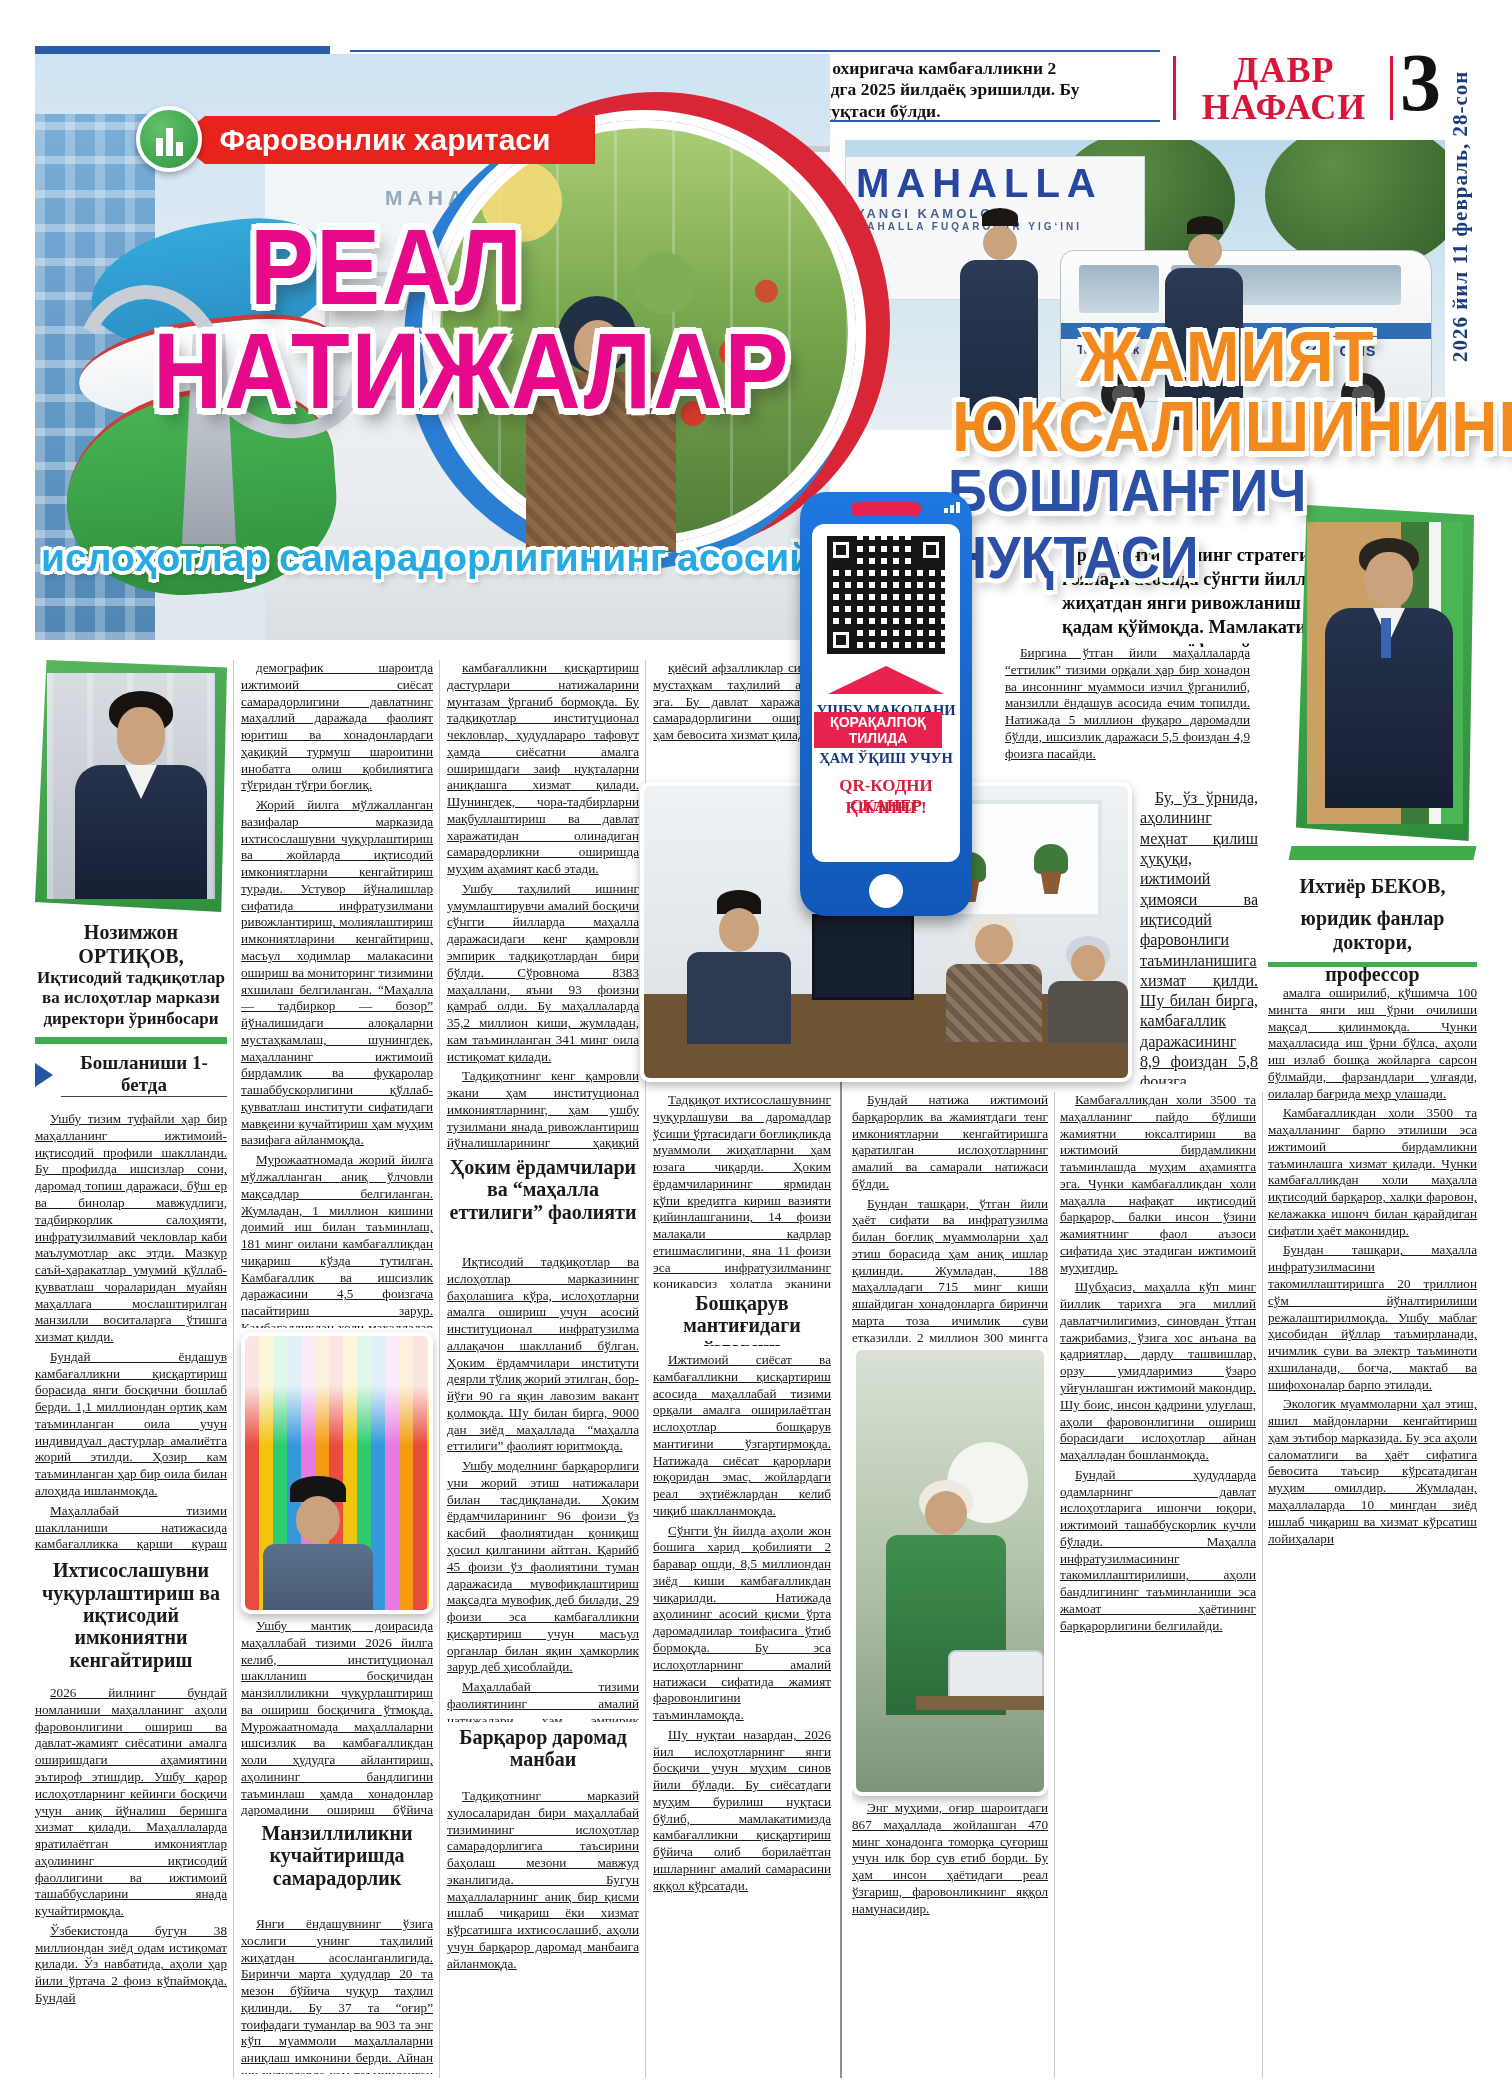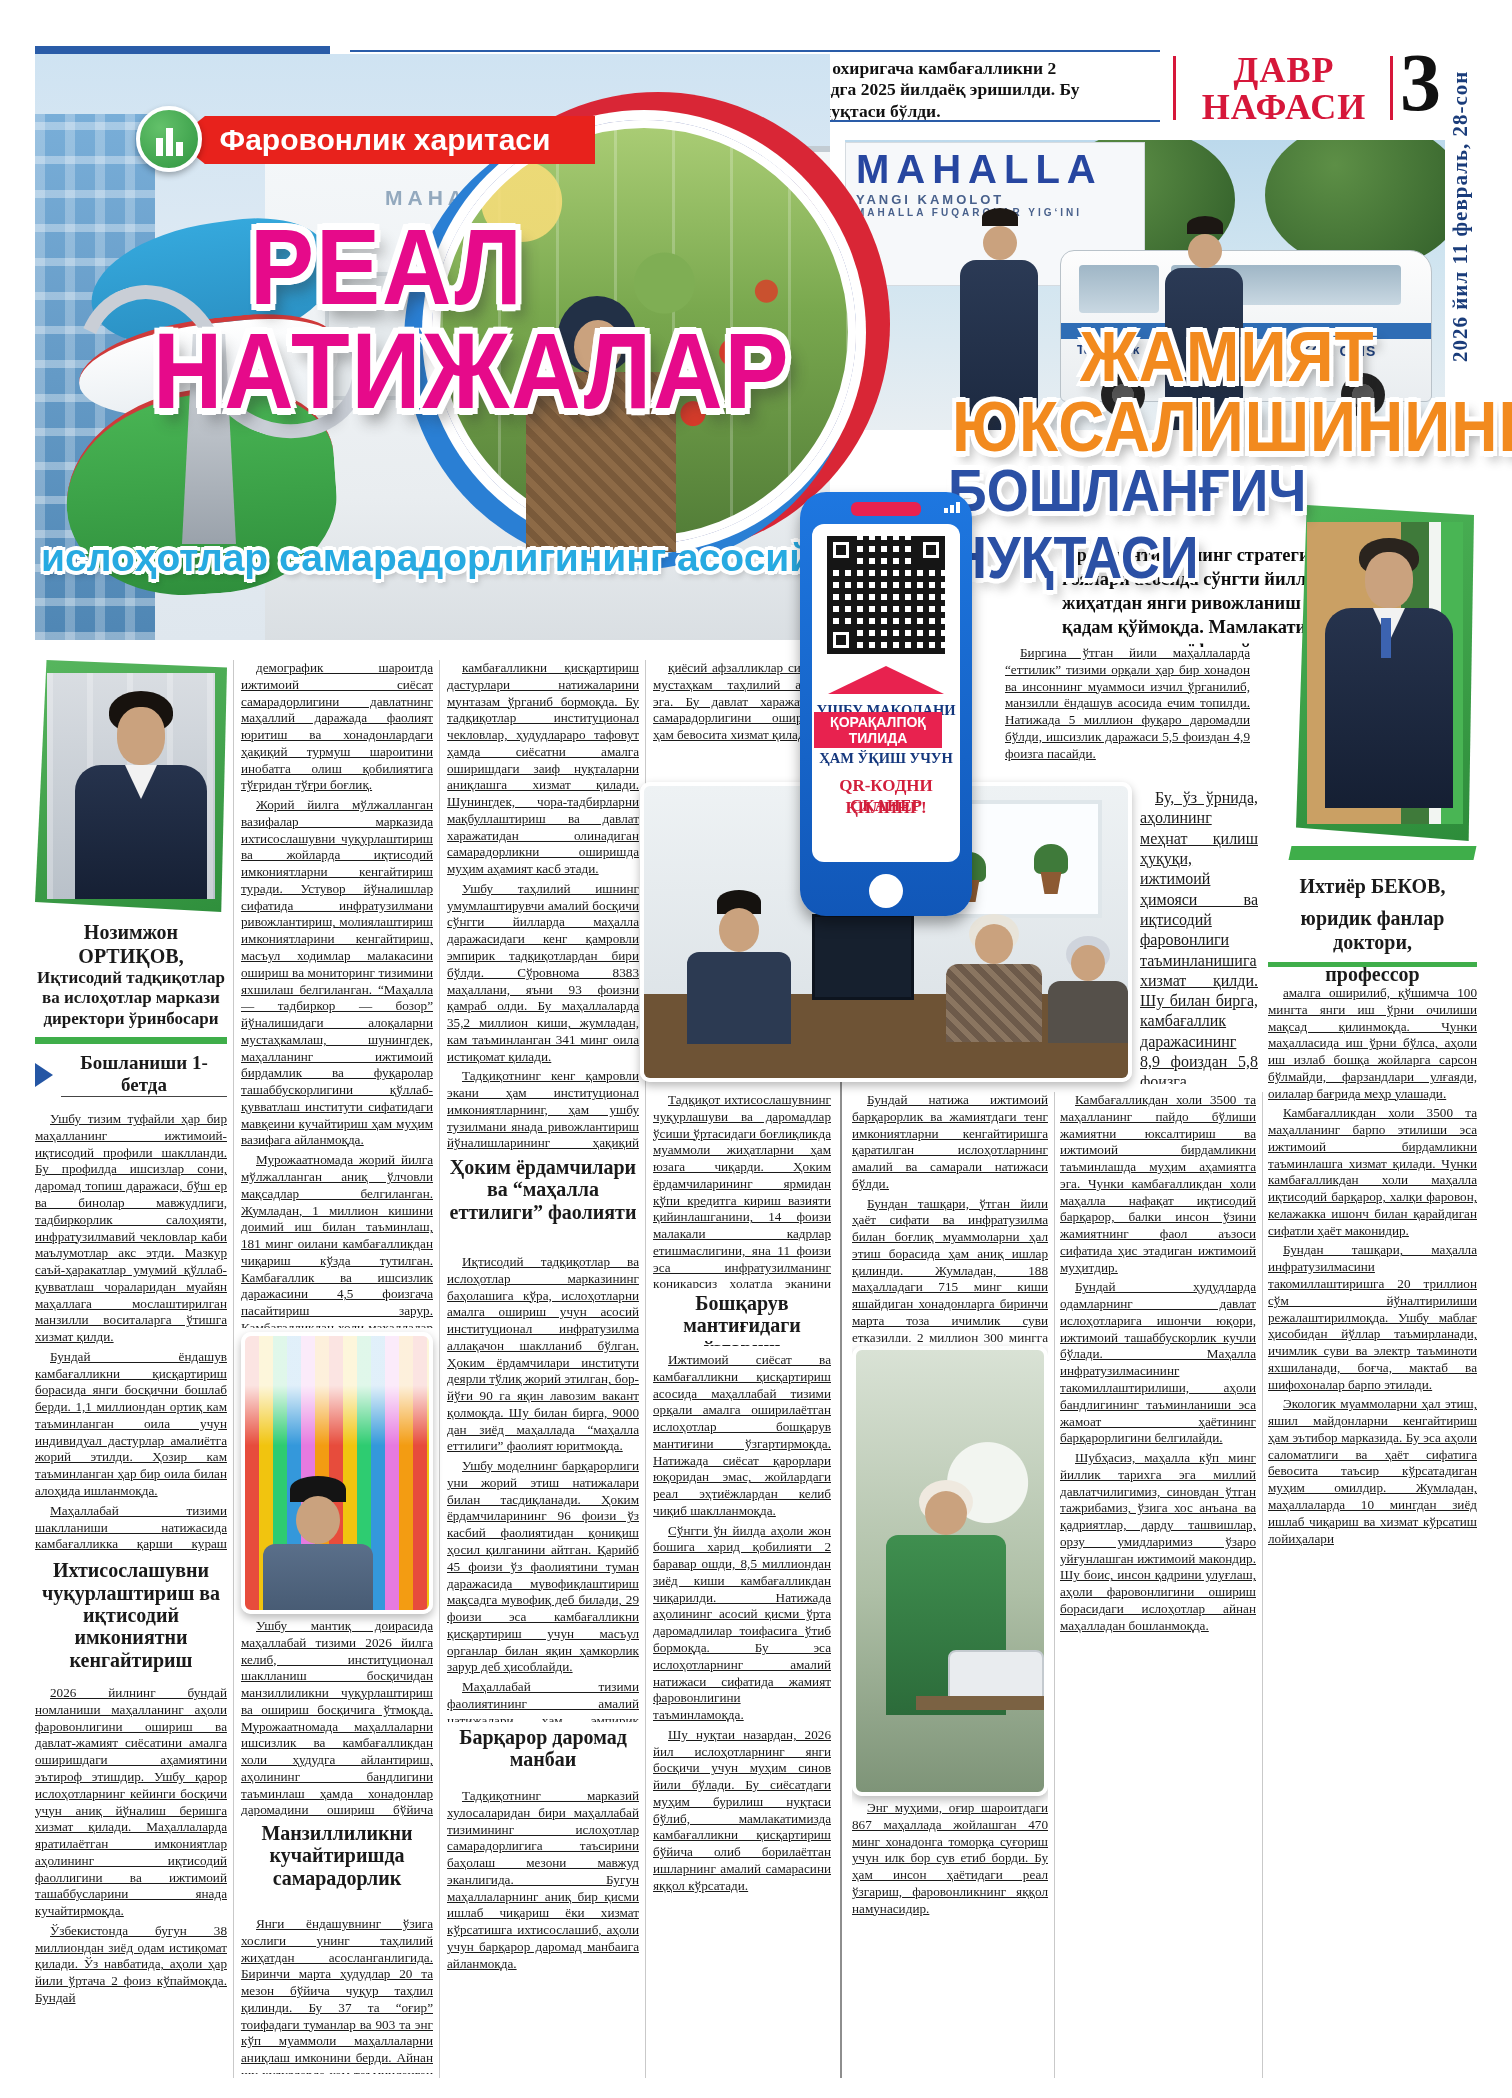--- a/index.html
+++ b/index.html
@@ -230,21 +230,21 @@
       <div class="abs qr-l1" style="left:0;top:226px;width:148px">ҲАМ ЎҚИШ УЧУН</div>
       <div class="abs qr-l4" style="left:0;top:252px;width:148px">QR-КОДНИ СКАНЕР</div>
       <div class="abs qr-l4" style="left:0;top:274px;width:148px">ҚИЛИНГ!</div>
     </div>
     <div class="abs homebtn" style="left:69px;top:382px;width:34px;height:34px"></div>
   </div>
 
   <div id="hero-right" class="abs" style="left:845px;top:140px;width:600px;height:290px">
     <div class="abs tree" style="left:210px;top:-10px;width:180px;height:140px"></div>
     <div class="abs tree" style="left:420px;top:-20px;width:200px;height:150px"></div>
-    <div class="abs" style="left:0;top:2px;width:300px;height:144px;background:#f6f8fa;border:1px solid #d5dbe0;padding:4px 10px;box-sizing:border-box">
+    <div class="abs" style="left:0;top:16px;width:300px;height:144px;background:#f6f8fa;border:1px solid #d5dbe0;padding:4px 10px;box-sizing:border-box">
       <div class="sign-mahalla">MAHALLA</div>
       <div class="sign-sub">YANGI KAMOLOT</div>
       <div class="sign-sub" style="font-size:10px">MAHALLA FUQAROLAR YIGʻINI</div>
     </div>
     <div class="van abs" style="left:215px;top:110px;width:370px;height:150px">
       <div class="win abs" style="left:18px;top:14px;width:80px;height:48px"></div>
       <div class="win abs" style="left:110px;top:14px;width:230px;height:40px"></div>
       <div class="stripe abs" style="left:0;top:72px;width:370px;height:16px"></div>
       <div class="van-brand abs" style="left:16px;top:92px">TuronBank</div>
       <div class="van-num abs" style="left:120px;top:92px">1220</div>
@@ -425,22 +425,22 @@
       <div class="abs" style="left:92px;top:300px;width:92px;height:46px;background:#e9ecef;border-radius:8px 8px 0 0;border:2px solid #c4cacf"></div>
       <div class="abs" style="left:60px;top:346px;width:136px;height:14px;background:#7b6243"></div>
     </div>
     <div class="colblock" style="height:272px">
         <p>Энг муҳими, оғир шароитдаги 867 маҳаллада жойлашган 470 минг хонадонга томорқа суғориш учун илк бор сув етиб борди. Бу ҳам инсон ҳаётидаги реал ўзгариш, фаровонликнинг яққол намунасидир.</p>
       </div>
   </div>
 
   <div class="abs colblock" style="left:1060px;top:1092px;width:196px;height:986px">
       <p>Камбағалликдан холи 3500 та маҳалланинг пайдо бўлиши жамиятни юксалтириш ва ижтимоий бирдамликни таъминлашда муҳим аҳамиятга эга. Чунки камбағалликдан холи маҳалла нафақат иқтисодий барқарор, балки инсон ўзини жамиятнинг фаол аъзоси сифатида ҳис этадиган ижтимоий муҳитдир.</p>
+      <p>Шубҳасиз, маҳалла кўп минг йиллик тарихга эга миллий давлатчилигимиз, синовдан ўтган тажрибамиз, ўзига хос анъана ва қадриятлар, дарду ташвишлар, орзу умидларимиз ўзаро уйғунлашган ижтимоий макондир. Шу боис, инсон қадрини улуғлаш, аҳоли фаровонлигини ошириш борасидаги ислоҳотлар айнан маҳалладан бошланмоқда.</p>
       <p>Бундай ҳудудларда одамларнинг давлат ислоҳотларига ишончи юқори, ижтимоий ташаббускорлик кучли бўлади. Маҳалла инфратузилмасининг такомиллаштирилиши, аҳоли бандлигининг таъминланиши эса жамоат ҳаётининг барқарорлигини белгилайди.</p>
-      <p>Шубҳасиз, маҳалла кўп минг йиллик тарихга эга миллий давлатчилигимиз, синовдан ўтган тажрибамиз, ўзига хос анъана ва қадриятлар, дарду ташвишлар, орзу умидларимиз ўзаро уйғунлашган ижтимоий макондир. Шу боис, инсон қадрини улуғлаш, аҳоли фаровонлигини ошириш борасидаги ислоҳотлар айнан маҳалладан бошланмоқда.</p>
     </div>
 
   <div class="abs colblock" style="left:1268px;top:985px;width:209px;height:1093px">
       <p>амалга оширилиб, қўшимча 100 мингта янги иш ўрни очилиши мақсад қилинмоқда. Чунки маҳалласида иш ўрни бўлса, аҳоли иш излаб бошқа жойларга сарсон бўлмайди, фарзандлари улғаяди, оилалар бағрида меҳр улашади.</p>
       <p>Камбағалликдан холи 3500 та маҳалланинг барпо этилиши эса ижтимоий бирдамликни таъминлашга хизмат қилади. Чунки камбағалликдан холи маҳалла иқтисодий барқарор, халқи фаровон, келажакка ишонч билан қарайдиган сифатли ҳаёт маконидир.</p>
       <p>Бундан ташқари, маҳалла инфратузилмасини такомиллаштиришга 20 триллион сўм йўналтирилиши режалаштирилмоқда. Ушбу маблағ ҳисобидан йўллар таъмирланади, ичимлик суви ва электр таъминоти яхшиланади, боғча, мактаб ва шифохоналар барпо этилади.</p>
       <p>Экологик муаммоларни ҳал этиш, яшил майдонларни кенгайтириш ҳам эътибор марказида. Бу эса аҳоли саломатлиги ва ҳаёт сифатига бевосита таъсир кўрсатадиган муҳим омилдир. Жумладан, маҳаллаларда 10 мингдан зиёд ишлаб чиқариш ва хизмат кўрсатиш лойиҳалари</p>
     </div>
 
 </div>

